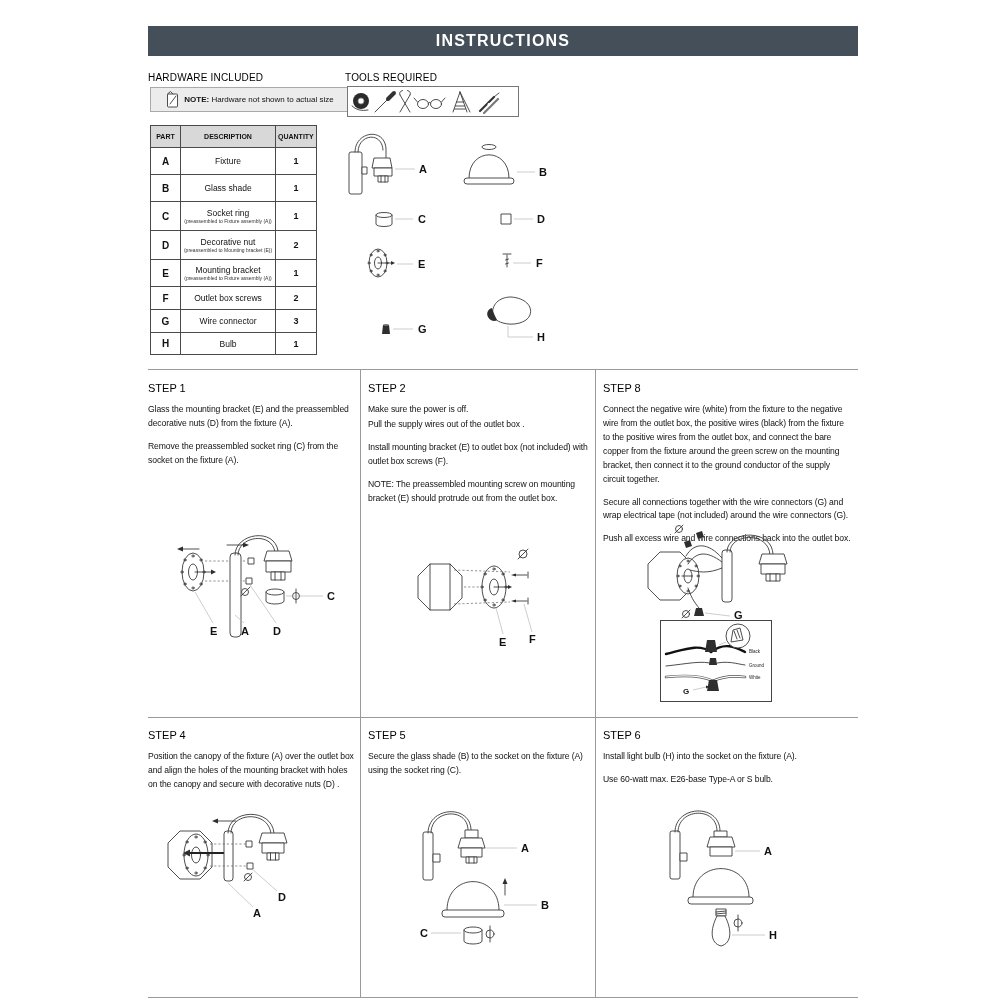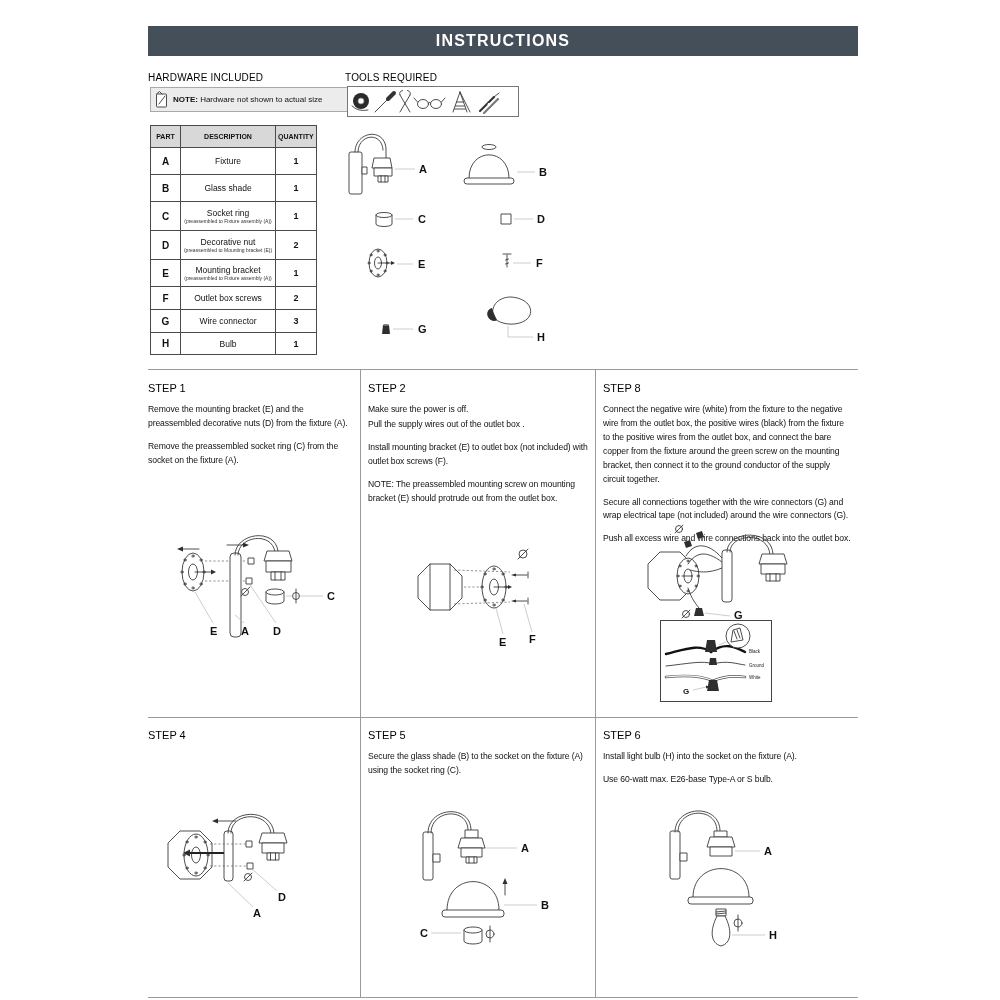--- a/index.html
+++ b/index.html
@@ -7,21 +7,21 @@
   body { width:1000px; height:1000px; font-family:"Liberation Sans", sans-serif; color:#111; }
   .page { position:relative; width:1000px; height:1000px; background:#fff; overflow:hidden; }
 
   .header-bar { position:absolute; left:148px; top:26px; width:710px; height:30px;
     background:#454f59; color:#fff; display:flex; align-items:center; justify-content:center;
     font-size:16px; font-weight:bold; letter-spacing:1.2px;text-align:center; }
 
   .sec-heading { position:absolute; font-size:10px; font-weight:normal; letter-spacing:.2px; color:#000; }
 
   .note-box { position:absolute; left:150px; top:87px; width:200px; height:25px;
-    background:#ececec; border:1px solid #a9a9a9; display:flex; align-items:center; gap:4px; padding:8px 4px; }
+    background:#ececec; border:1px solid #a9a9a9; display:flex; align-items:center; gap:4px; padding:8px 4px;justify-content:center; }
   .note-text { font-size:8px; color:#111; }
   .note-text b { font-weight:bold; }
 
   .tools-box { position:absolute; left:347px; top:86px; width:172px; height:31px;
     border:1px solid #777; background:#fff; }
 
   .hw-table { position:absolute; left:150px; top:125px; border-collapse:collapse; table-layout:fixed; }
   .hw-table th, .hw-table td { border:1px solid #4a4a4a; text-align:center; vertical-align:middle; padding:0 2px; }
   .hw-table th { background:#d8d8d8; font-size:7px; font-weight:bold; }
   td.part { font-size:10px; font-weight:bold; }
@@ -238,21 +238,21 @@
   </svg>
 
   <div class="hline" style="left:148px; top:369px; width:710px; height:1px;"></div>
   <div class="hline" style="left:148px; top:717px; width:710px; height:1px;"></div>
   <div class="hline" style="left:148px; top:997px; width:710px; height:1px;"></div>
   <div class="vline" style="left:360px; top:369px; width:1px; height:629px;"></div>
   <div class="vline" style="left:595px; top:369px; width:1px; height:629px;"></div>
 
   <section class="step" style="left:148px; top:382px; width:206px;">
     <h2 class="step-title">STEP 1</h2>
-    <p>Remove the mounting bracket (E) and the preassembled decorative nuts (D) from the fixture (A).</p>
+    <p>Glass the mounting bracket (E) and the preassembled decorative nuts (D) from the fixture (A).</p>
     <p>Remove the preassembled socket ring (C) from the socket on the fixture (A).</p>
   </section>
   <svg class="fig" style="left:165px; top:515px;" width="195" height="150" viewBox="0 0 195 150">
     <line class="s" x1="18" y1="34" x2="34" y2="34"></line>
       <polygon class="sk" points="18,31.5 12,34 18,36.5"></polygon>
     <g>
       <ellipse class="sf" cx="28" cy="57" rx="11" ry="19"></ellipse>
       <ellipse class="s" cx="28" cy="57" rx="4.5" ry="8"></ellipse>
       <circle class="s" cx="28" cy="41" r="1.1"></circle>
         <circle class="s" cx="36" cy="45" r="1.1"></circle>
@@ -414,20 +414,21 @@
       <polygon class="sk" points="45,64.5 49,65.8 45,67.5"></polygon>
       <text class="wlbl" x="88" y="32">Black</text>
       <text class="wlbl" x="88" y="46">Ground</text>
       <text class="wlbl" x="88" y="58">White</text>
       <text class="glbl" x="22" y="73">G</text>
     </svg>
   </div>
 
   <section class="step" style="left:148px; top:729px; width:206px;">
     <h2 class="step-title">STEP 4</h2>
+    <p>Position the canopy of the fixture (A) over the outlet box and align the holes of the mounting bracket  with holes on the canopy and secure with decorative nuts (D) .</p>
   </section>
   <svg class="fig" style="left:160px; top:795px;" width="175" height="145" viewBox="0 0 175 145">
     <g>
       <path class="sf" d="M20,36 L40,36 L52,48 L52,72 L40,84 L20,84 L8,72 L8,48 Z"></path>
       <ellipse class="sf" cx="36" cy="60" rx="12" ry="21"></ellipse>
       <ellipse class="s" cx="36" cy="60" rx="4.5" ry="8"></ellipse>
       <circle class="s" cx="36" cy="42" r="1.1"></circle>
         <circle class="s" cx="45" cy="47" r="1.1"></circle>
       <circle class="s" cx="48" cy="60" r="1.1"></circle>
         <circle class="s" cx="45" cy="73" r="1.1"></circle>

